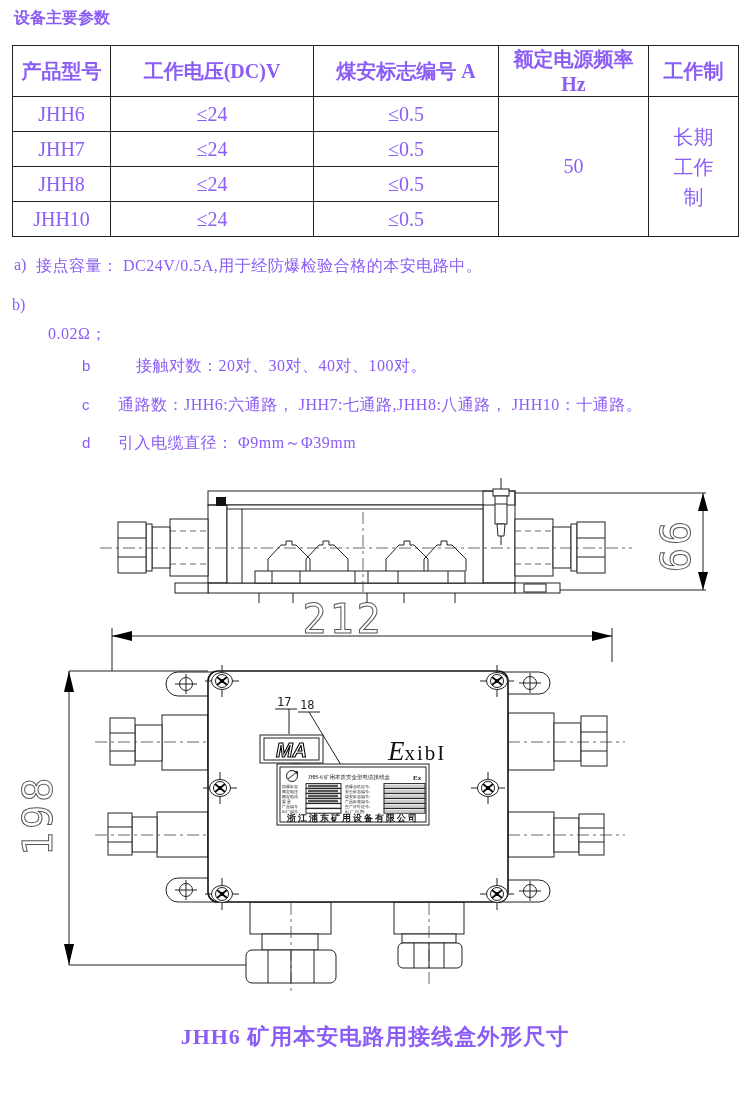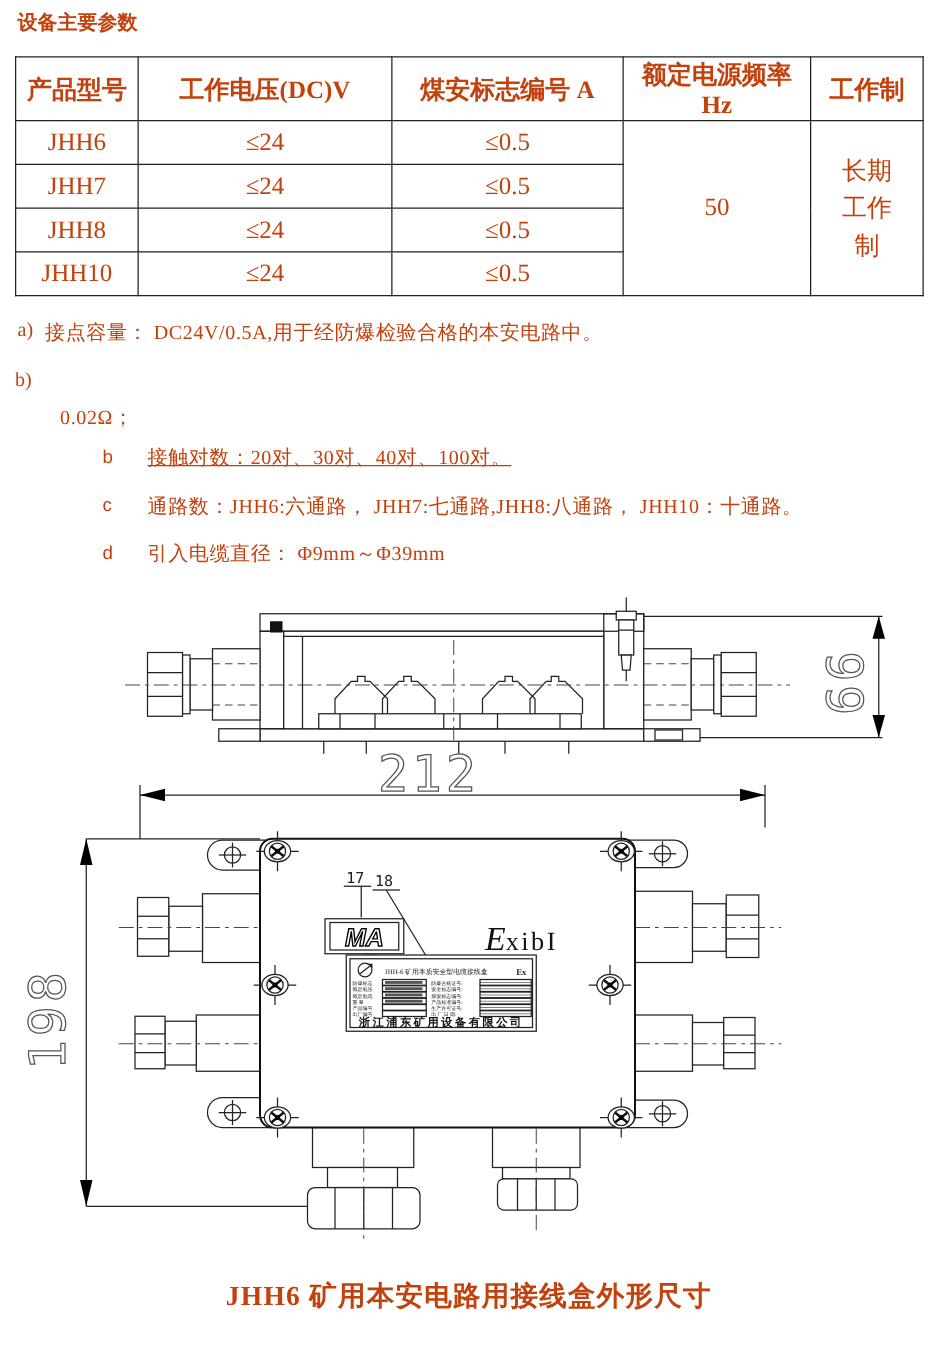--- a/index.html
+++ b/index.html
@@ -1,17 +1,17 @@
 <!DOCTYPE html>
 <html><head>
 <meta charset="utf-8">
 <style>
   html,body{margin:0;padding:0;background:#fff;}
   #page{position:relative;width:750px;height:1097px;background:#fff;overflow:hidden;
-        font-family:"Liberation Serif","DejaVu Serif",serif;color:#c2410c;}
+        font-family:"Liberation Serif","DejaVu Serif",serif;color:#8b5cf6;}
   .abs{position:absolute;}
   #heading{left:14px;top:8px;font-size:16px;font-weight:bold;
            font-family:"Liberation Sans","DejaVu Sans",sans-serif;}
   
   #spec-table{left:12px;top:45px;}
   table{border-collapse:collapse;table-layout:fixed;}
   td,th{border:1.5px solid #222;text-align:center;vertical-align:middle;
         font-size:20px;padding:0;}
   th{font-weight:bold;height:46px;}
   tbody td{height:34px;}
@@ -86,21 +86,21 @@
     </table>
   </div>
 
   <div class="abs note-label" style="left:14px;top:256px;">a)</div>
   <div class="abs note-text" style="left:36px;top:256px;">接点容量：  DC24V/0.5A,用于经防爆检验合格的本安电路中。</div>
 
   <div class="abs note-label" style="left:12px;top:296px;">b)</div>
   <div class="abs note-text" style="left:48px;top:324px;">0.02Ω；</div>
 
   <div class="abs sub-label" style="left:82px;top:357px;">b</div>
-  <div class="abs note-text" style="left:118px;top:356px;text-decoration:underline;">接触对数：20对、30对、40对、100对。</div>
+  <div class="abs note-text" style="left:136px;top:356px;">接触对数：20对、30对、40对、100对。</div>
 
   <div class="abs sub-label" style="left:82px;top:396px;">c</div>
   <div class="abs note-text" style="left:118px;top:395px;">通路数：JHH6:六通路， JHH7:七通路,JHH8:八通路， JHH10：十通路。</div>
 
   <div class="abs sub-label" style="left:82px;top:434px;">d</div>
   <div class="abs note-text" style="left:118px;top:433px;">引入电缆直径： Φ9mm～Φ39mm</div>
 
   <svg id="drawing" class="abs" width="750" height="545" viewBox="0 470 750 545">
     <defs>
       <pattern id="xh" width="6" height="6" patternUnits="userSpaceOnUse">

